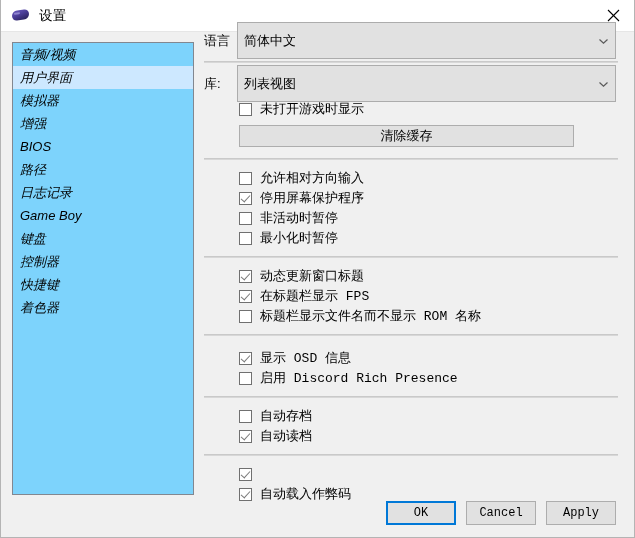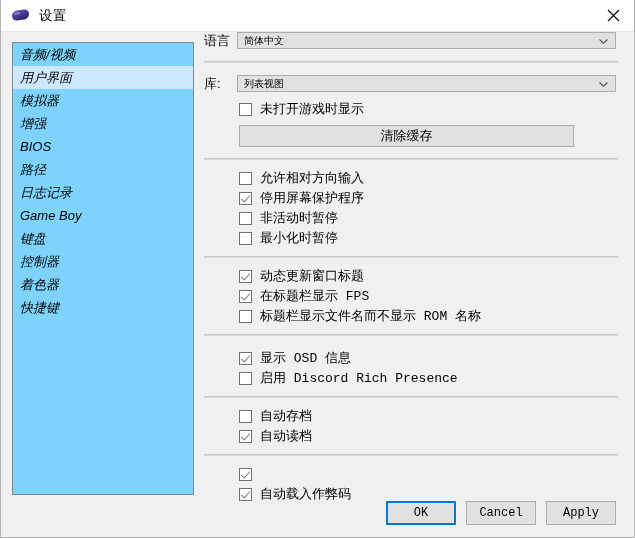--- a/index.html
+++ b/index.html
@@ -116,27 +116,27 @@
     display: flex;
     align-items: center;
   }
   .field-label {
     font-size: 13px;
     color: #000;
     white-space: nowrap;
   }
   .combo {
     position: relative;
-    height: 17px;
+    height: 37px;
     background: #e1e1e1;
     border: 1px solid #acacac;
     box-sizing: border-box;
     display: flex;
     align-items: center;
-    font-size: 10px;
+    font-size: 13px;
     color: #000;
     padding-left: 6px;
   }
   .combo .chev {
     position: absolute;
     right: 7px;
     top: 50%;
     margin-top: -2px;
     width: 9px;
     height: 5px;
@@ -270,24 +270,24 @@
     <div class="side-item">
       <span>Game Boy</span>
     </div>
     <div class="side-item">
       <span>键盘</span>
     </div>
     <div class="side-item">
       <span>控制器</span>
     </div>
     <div class="side-item">
+      <span>快捷键</span>
+    </div>
+    <div class="side-item">
       <span>着色器</span>
-    </div>
-    <div class="side-item">
-      <span>快捷键</span>
     </div>
   </div>
 
   <div class="panel">
 
     <div class="row" style="height:23px;">
       <div class="field-label" style="width:33px;">语言</div>
       <div class="combo" style="width:379px;">
         <span>简体中文</span>
         <span class="chev">

